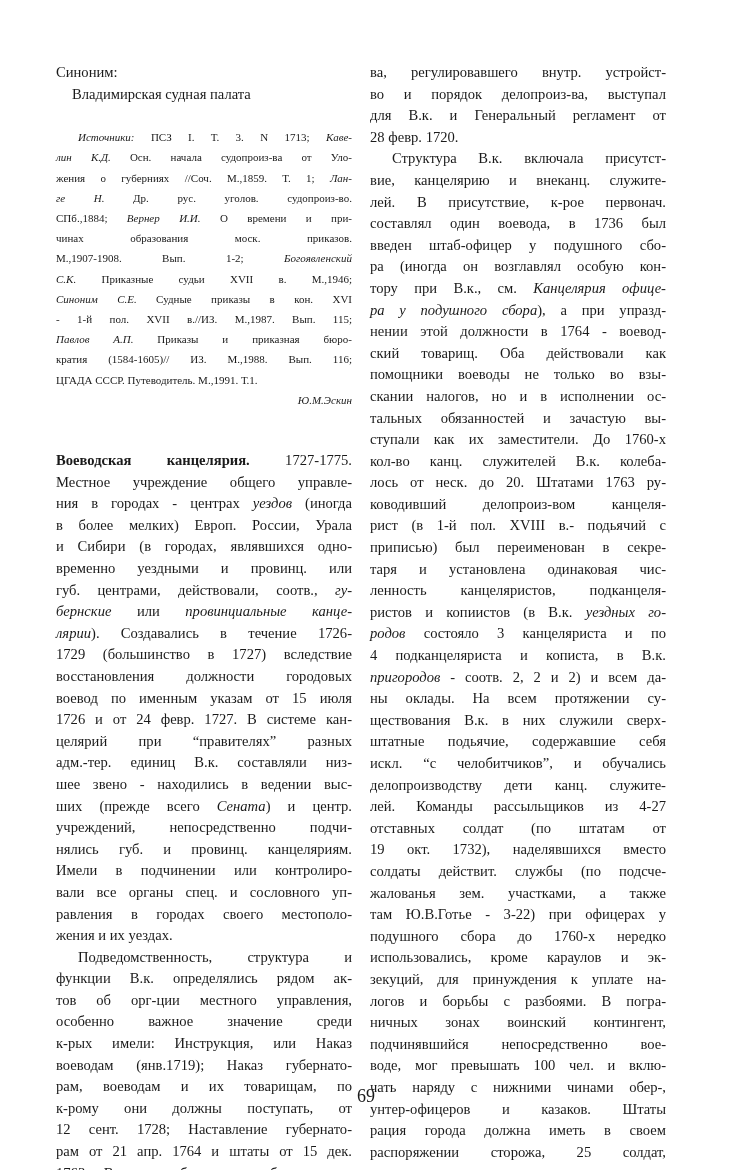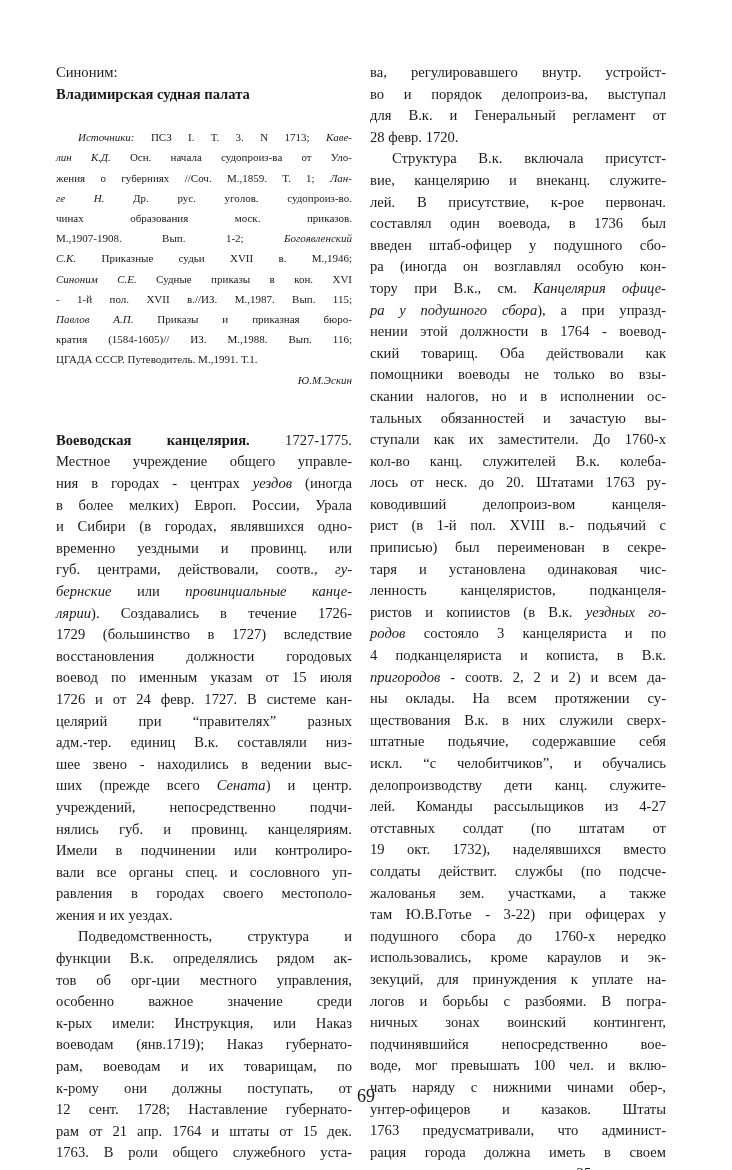--- a/index.html
+++ b/index.html
@@ -13,41 +13,42 @@
     font-size: 14.6px; line-height: 21.6px;
     text-align: justify;
   }
   #left { left: 56px; }
   #right { left: 370px; }
   .line { display: block; white-space: nowrap; text-align-last: justify; text-align: justify; }
   .line.last { text-align-last: left; }
   .line.right { text-align: center; text-align-last: right; }
   .indent { padding-left: 22px; }
   .small { font-size: 11px; line-height: 20.2px; }
-  .bold { font-weight: bold; }
+  .bold { font-weight: normal; margin-left: 16px; }
   .ital { font-style: italic; }
   .gap { height: 22px; display: block; }
   .gap-lg { height: 40px; display: block; }
   #page-number {
     position: absolute; top: 1086px; left: 0; width: 732px; text-align: center;
     font-size: 18px;
   }
 </style>
 </head>
 <body>
 
 <div id="left" class="col">
   <span class="line last">Синоним:</span>
   <span class="line last bold">Владимирская судная палата</span>
   <span class="gap"></span>
   <div id="sources" class="small">
       <span class="line indent"><i>Источники: </i><span>ПСЗ I. Т. 3. N 1713; </span><i>Каве-</i></span>
       <span class="line"><i>лин К.Д.</i><span> Осн. начала судопроиз-ва от Уло-</span></span>
       <span class="line"><span>жения о губерниях //Соч. М.,1859. Т. 1; </span><i>Лан-</i></span>
       <span class="line"><i>ге Н.</i><span> Др. рус. уголов. судопроиз-во.</span></span>
+      <span class="line"><span>СПб.,1884; </span><i>Вернер И.И.</i><span> О времени и при-</span></span>
       <span class="line"><span>чинах образования моск. приказов.</span></span>
       <span class="line"><span>М.,1907-1908. Вып. 1-2; </span><i>Богоявленский</i></span>
       <span class="line"><i>С.К.</i><span> Приказные судьи XVII в. М.,1946;</span></span>
       <span class="line"><i>Синоним С.Е.</i><span> Судные приказы в кон. XVI</span></span>
       <span class="line"><span>- 1-й пол. XVII в.//ИЗ. М.,1987. Вып. 115;</span></span>
       <span class="line"><i>Павлов А.П.</i><span> Приказы и приказная бюро-</span></span>
       <span class="line"><span>кратия (1584-1605)// ИЗ. М.,1988. Вып. 116;</span></span>
       <span class="line last"><span>ЦГАДА СССР. Путеводитель. М.,1991. Т.1.</span></span>
     </div>
   <span class="line right small ital">Ю.М.Эскин</span>
@@ -138,19 +139,18 @@
       <span class="line"><span>там Ю.В.Готье - 3-22) при офицерах у</span></span>
       <span class="line"><span>подушного сбора до 1760-х нередко</span></span>
       <span class="line"><span>использовались, кроме караулов и эк-</span></span>
       <span class="line"><span>зекуций, для принуждения к уплате на-</span></span>
       <span class="line"><span>логов и борьбы с разбоями. В погра-</span></span>
       <span class="line"><span>ничных зонах воинский контингент,</span></span>
       <span class="line"><span>подчинявшийся непосредственно вое-</span></span>
       <span class="line"><span>воде, мог превышать 100 чел. и вклю-</span></span>
       <span class="line"><span>чать наряду с нижними чинами обер-,</span></span>
       <span class="line"><span>унтер-офицеров и казаков. Штаты</span></span>
-      <span class="line"><span>1763 предусматривали, что админист-</span></span>
       <span class="line"><span>рация города должна иметь в своем</span></span>
       <span class="line"><span>распоряжении сторожа, 25 солдат,</span></span>
     </div>
 </div>
 
 <div id="page-number">69</div>
 
 </body></html>

